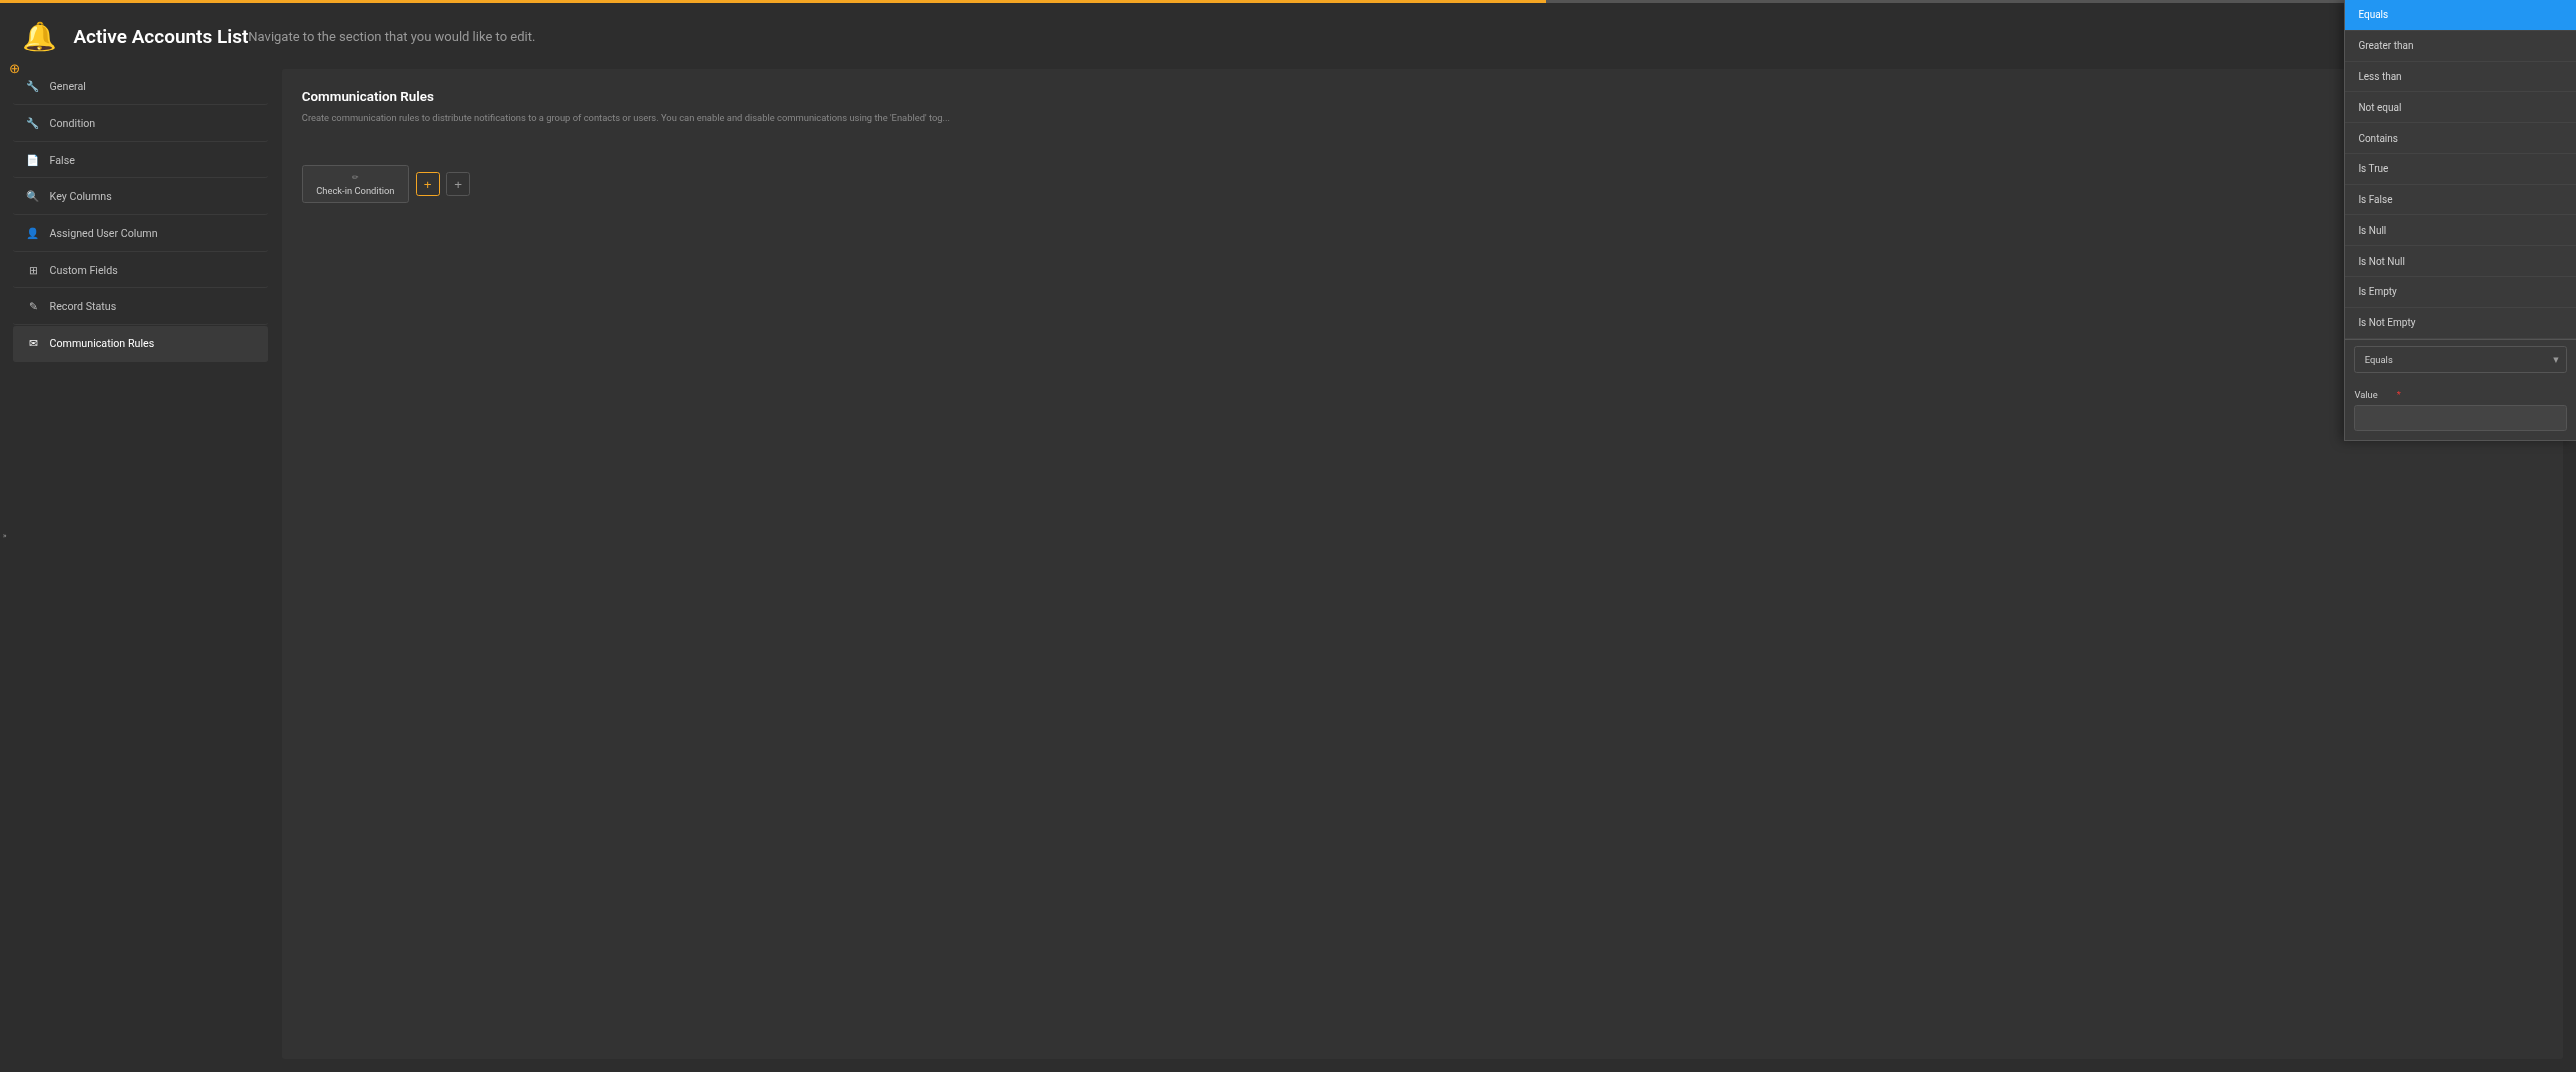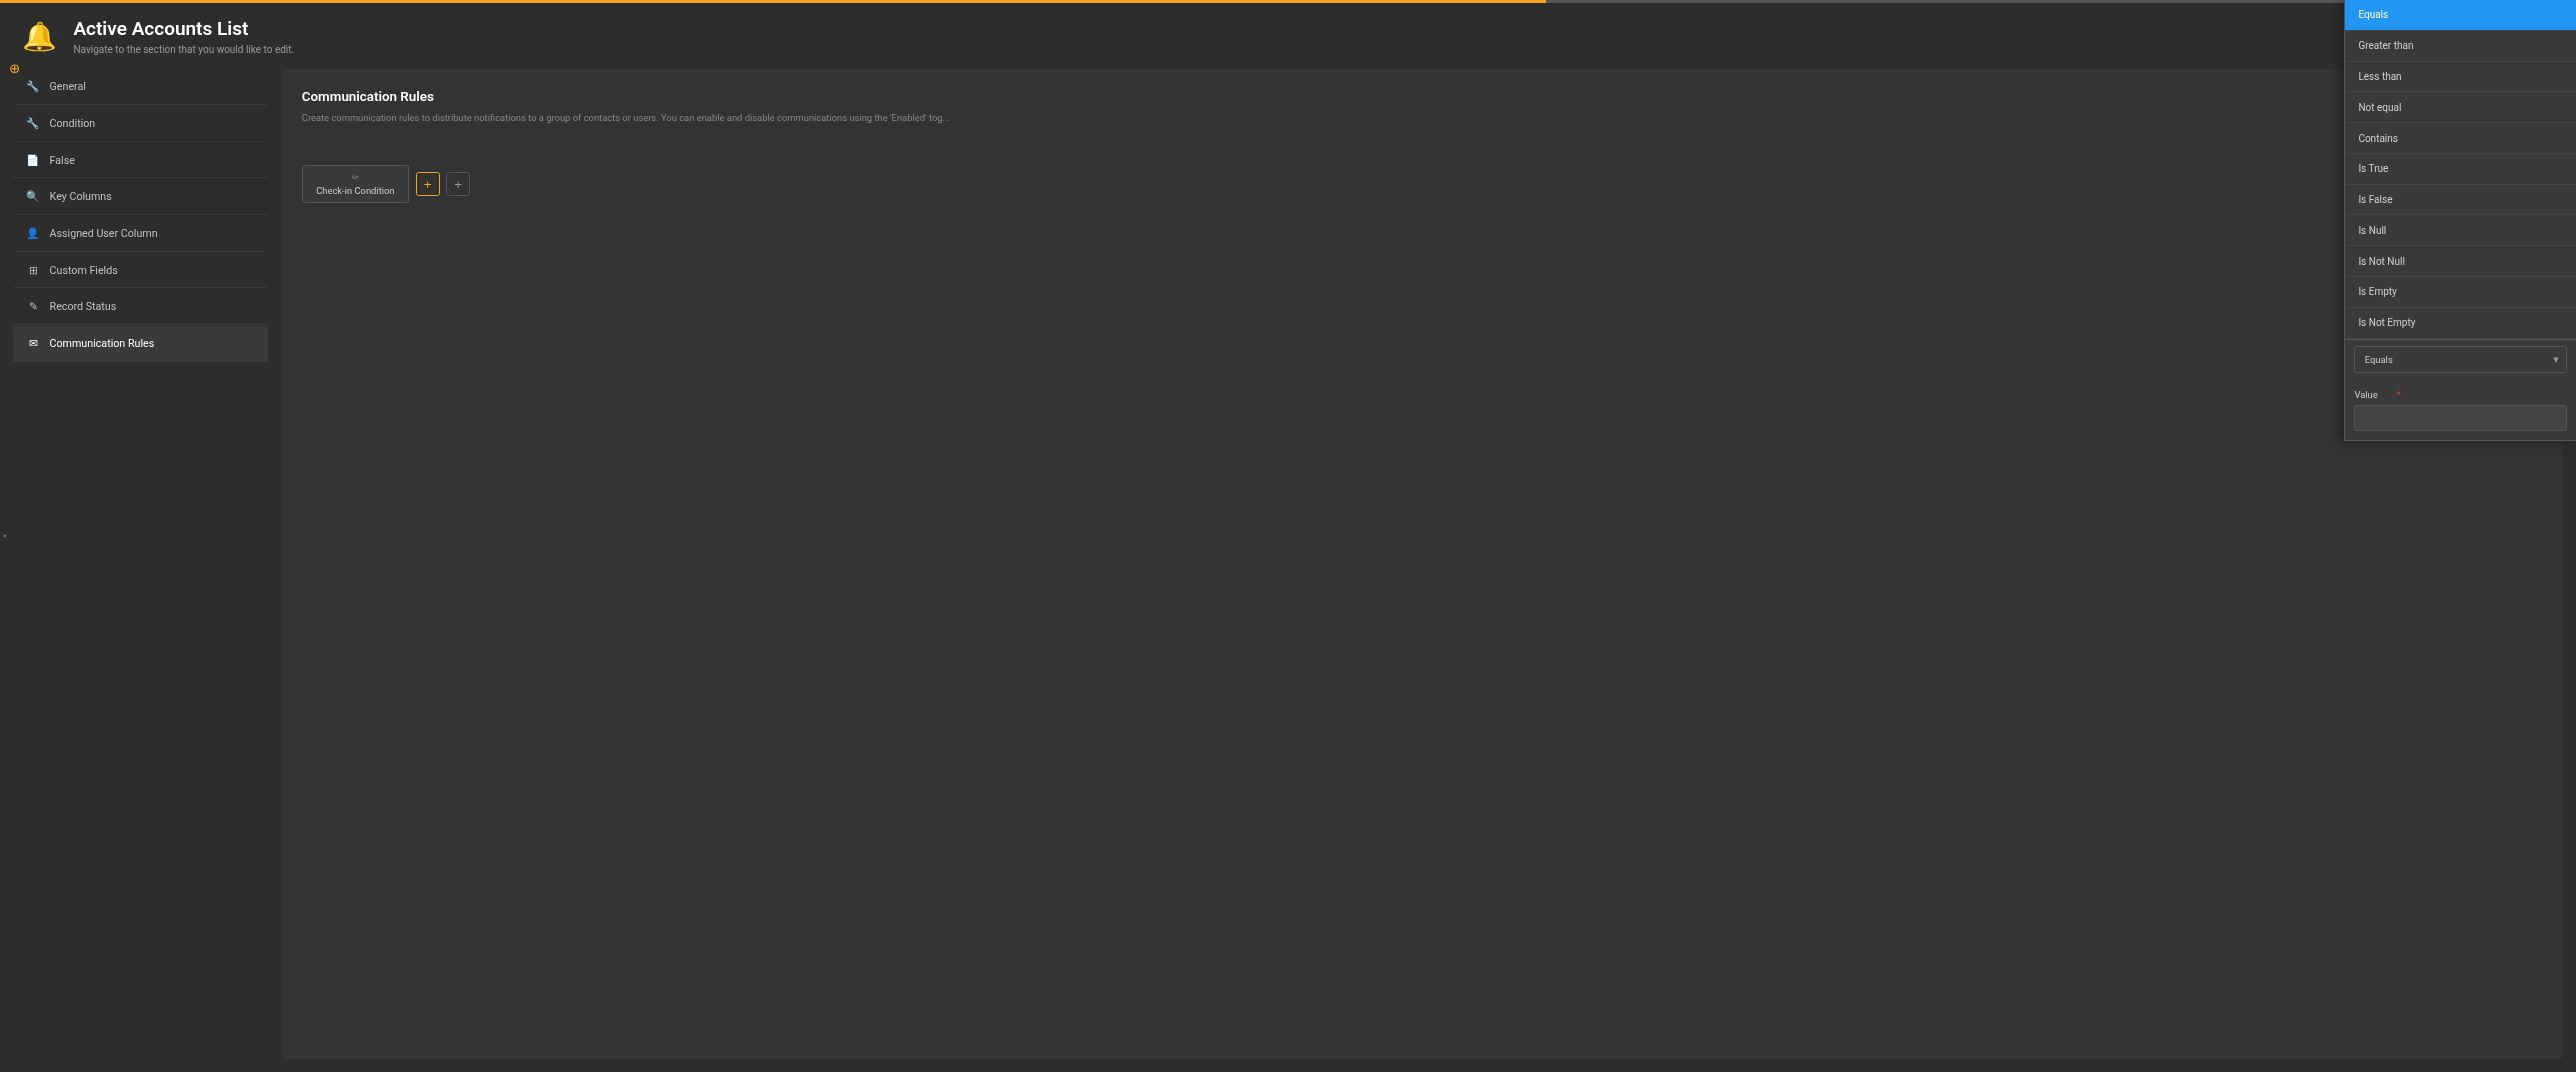--- a/index.html
+++ b/index.html
@@ -51,31 +51,31 @@
       justify-content: center;
     }
 
     .bell-icon {
       font-size: 28px;
       color: #f5a623;
     }
 
     .header-text {
       display: flex;
-      flex-direction: column;
+      flex-direction: row;
     }
 
     .header-title {
       font-size: 19px;
       font-weight: 600;
       color: #ffffff;
     }
 
     .header-subtitle {
-      font-size: 10px;
+      font-size: 13px;
       color: #999;
       margin-top: 4px;
     }
 
     
     .content-area {
       display: flex;
       flex: 1;
       padding: 0 13.4px 13.4px 13.4px;
       gap: 13.4px;

